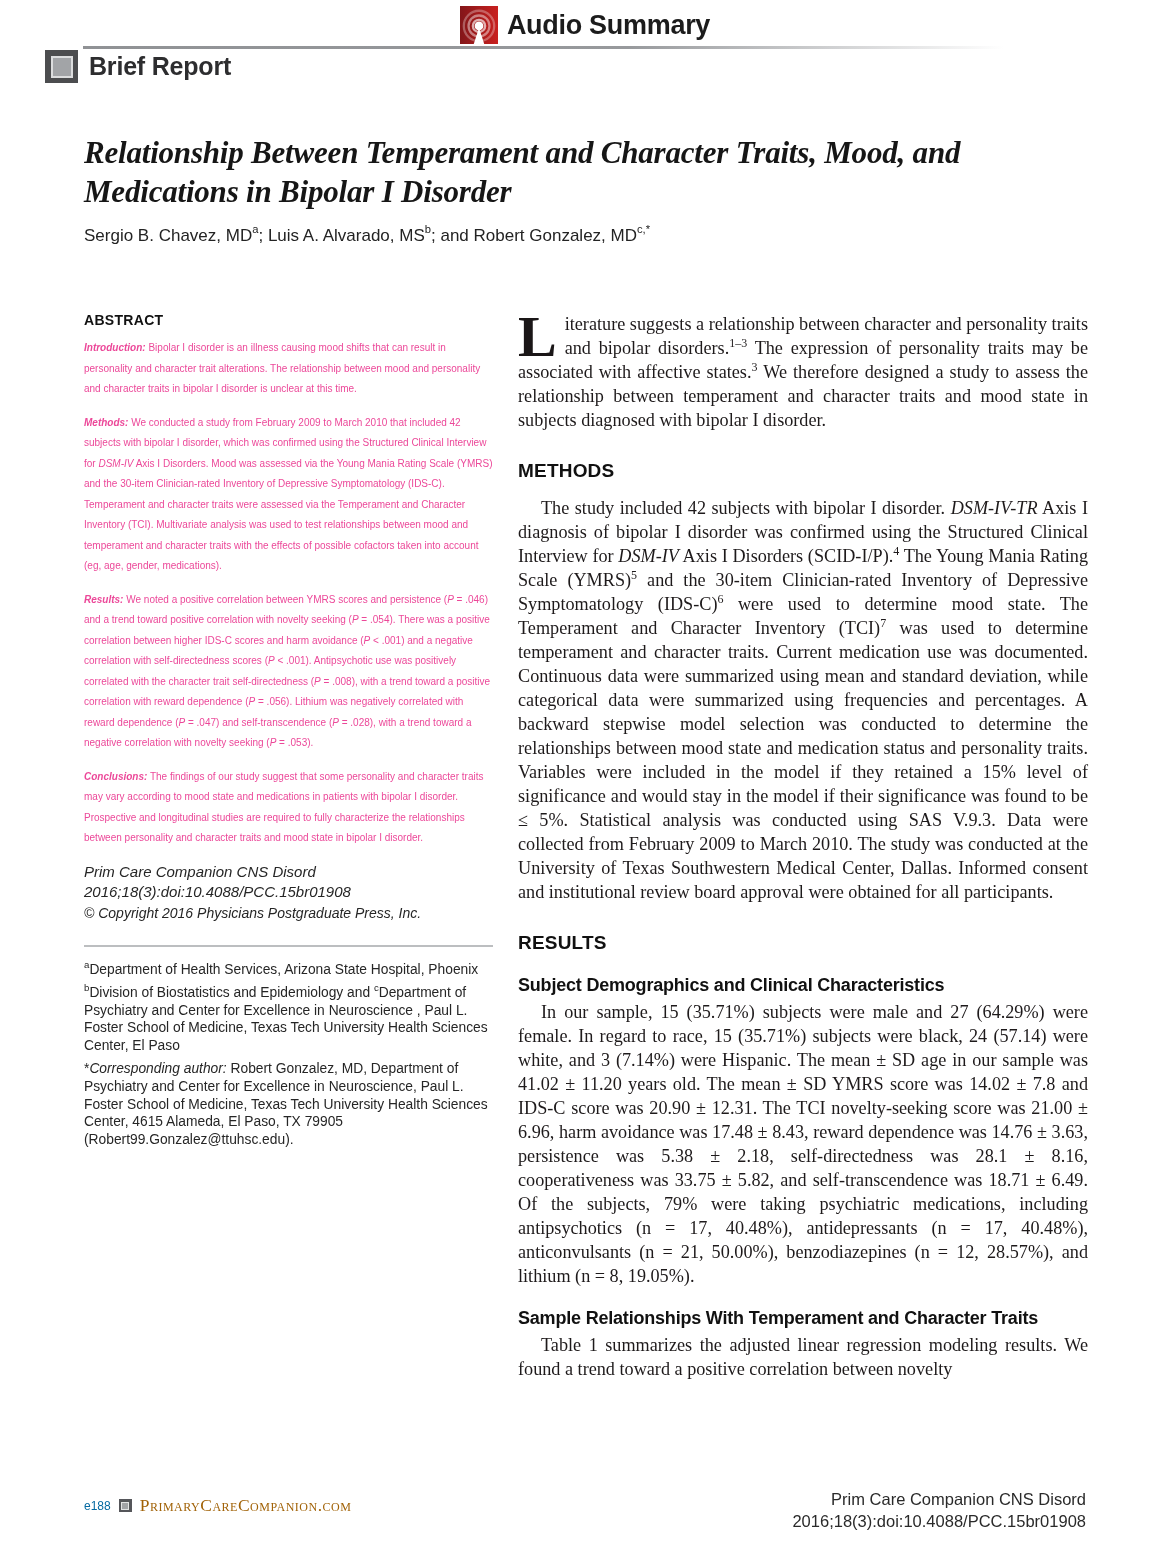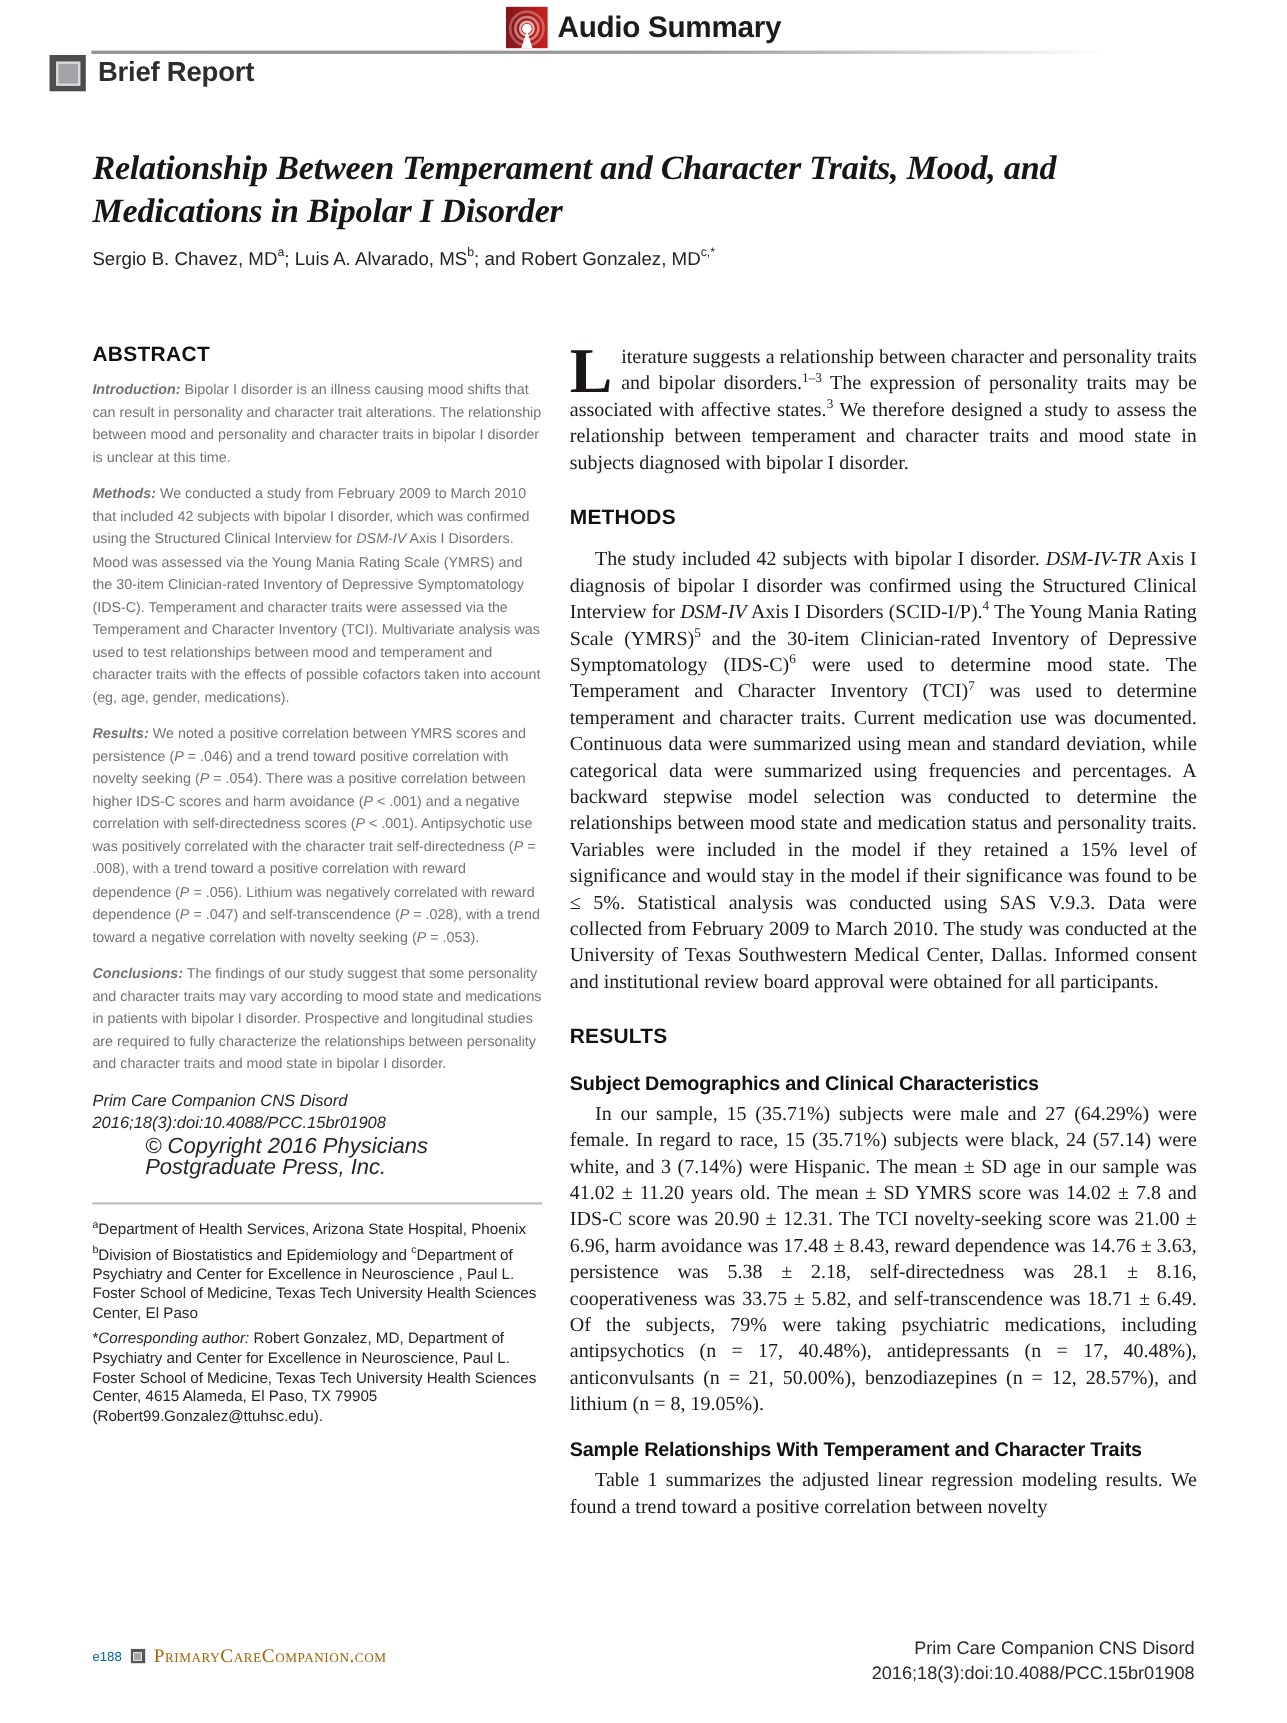--- a/index.html
+++ b/index.html
@@ -24,25 +24,25 @@
   .title { margin:88px 80px 0 84px; max-width:930px;
     font-family:"Liberation Serif", serif; font-weight:bold;
     font-size:31px; line-height:39px; color:#161616; letter-spacing:-0.2px;font-style:italic; }
   .authors { margin:15px 16px 0 84px; font-size:17px; color:#232323; }
   .authors sup { font-size:66%; line-height:0; position:relative; top:-1px; }
   
   .columns { display:flex; margin:66px 0 0 84px; gap:25px; align-items:flex-start; }
   .col-left  { width:409px; flex:0 0 409px; }
   .col-right { width:570px; flex:0 0 570px; }
   
-  .abs-heading { font-size:19px; font-weight:bold; letter-spacing:0.3px; color:#111; margin-bottom:10px; }
-  .abs-p { font-size:13px; line-height:20.5px; color:#737373; margin-bottom:13px; }
+  .abs-heading { font-size:14px; font-weight:bold; letter-spacing:0.3px; color:#111; margin-bottom:10px; }
+  .abs-p { font-size:10px; line-height:20.5px; color:#ec4899; margin-bottom:13px; }
   .abs-label { font-weight:bold; font-style:italic; }
   .abs-cite { font-size:15px; line-height:20.5px; font-style:italic; color:#262626; margin-top:2px; }
-  .abs-copy { font-size:20px; line-height:19px; font-style:italic; color:#262626; margin-top:1px;margin-left:48px; }
+  .abs-copy { font-size:14px; line-height:19px; font-style:italic; color:#262626; margin-top:1px; }
   .foot-sep { height:2px; background:#bcbec0; margin:22px 0 14px 0; width:100%; }
   .footnote { font-size:13.8px; line-height:17.6px; color:#262626; margin-bottom:6px; }
   .footnote sup { font-size:70%; line-height:0; }
   
   .col-right { font-family:"Liberation Serif", serif; font-size:18.2px; line-height:24px; color:#1e1a1b; text-align:justify; }
   .dropcap { float:left; font-family:"Liberation Serif", serif; font-weight:bold; font-size:58px; line-height:46px; padding:2px 8px 0 0; color:#1a1617; }
   .main-h { font-family:"Liberation Sans", sans-serif; font-size:19px; font-weight:bold; letter-spacing:0.2px; color:#111; margin:27px 0 13px 0; text-align:left; }
   .main-sub { font-family:"Liberation Sans", sans-serif; font-size:18px; font-weight:bold; color:#111; margin:18px 0 3px 0; text-align:left; letter-spacing:-0.2px; }
   .main-p { margin:0; }
   .main-p.indent { text-indent:23px; }

